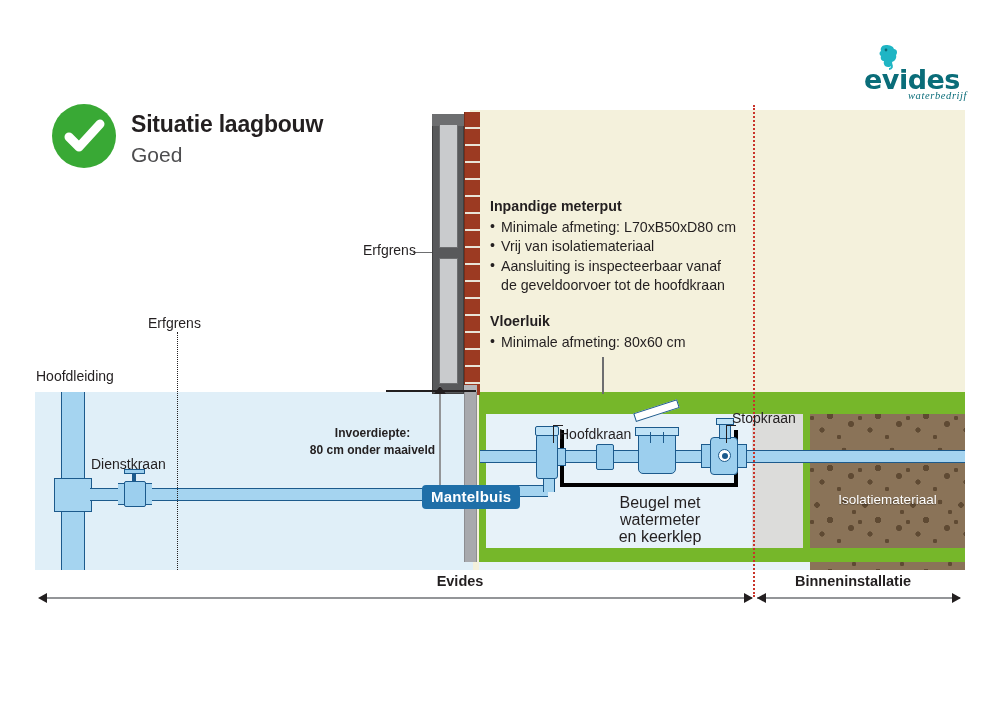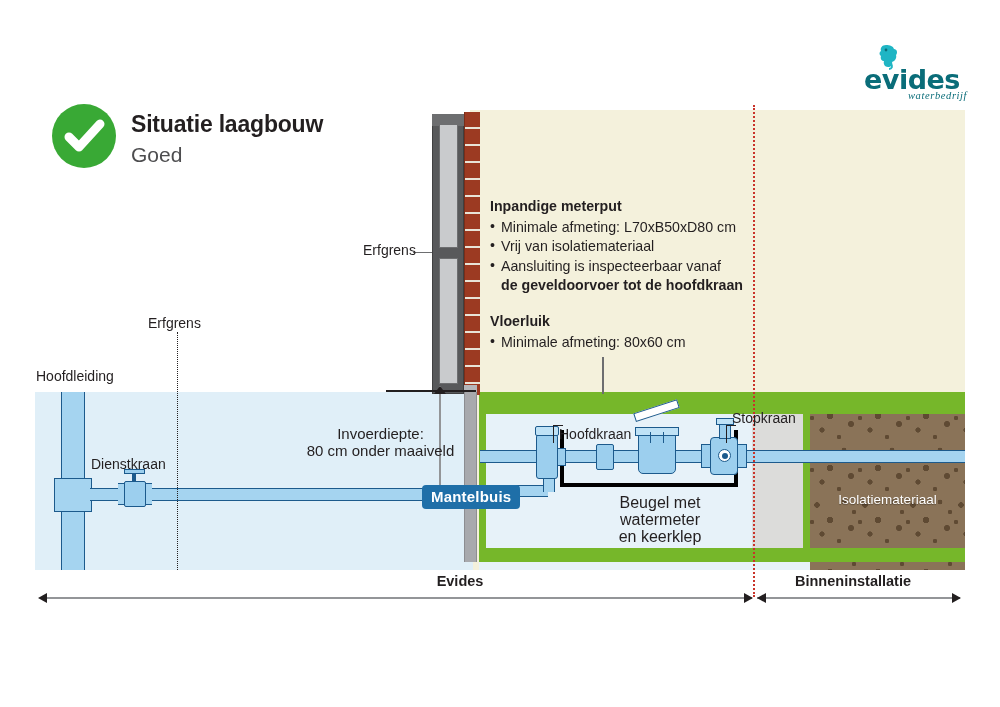--- a/index.html
+++ b/index.html
@@ -301,22 +301,22 @@
     border-top: 1.6px solid #231f20;
   }
 
   #lbl-beugel {
     left: 585px; top: 494px; width: 150px;
     text-align: center; font-size: 16px; line-height: 17px;
   }
 
   
   #lbl-invoerdiepte {
-    left: 293px; top: 425px; width: 175px;
-    text-align: center; font-size: 15px; line-height: 17px; color: #231f20;
+    left: 285px; top: 425px; width: 175px;
+    text-align: center; font-size: 12px; line-height: 17px; color: #231f20; font-weight: bold;
   }
   #depth-arrow {
     left: 439px; top: 386px; width: 2px; height: 108px;
     background: #939598;
   }
   #depth-arrow-top {
     left: 434px; top: 386px; width: 0; height: 0;
     border-left: 6px solid transparent;
     border-right: 6px solid transparent;
     border-bottom: 8px solid #231f20;
@@ -372,21 +372,21 @@
   }
   #info ul {
     margin: 0 0 0 0; padding: 0; list-style: none;
   }
   #info li {
     position: relative; padding-left: 11px; margin: 0;
   }
   #info li::before {
     content: "\2022"; position: absolute; left: 0; top: -1px;
   }
-  #info li .cont { display: block; padding-left: 0; font-weight: bold; }
+  #info li .cont { display: block; padding-left: 0; }
   .spacer { height: 16px; }
 
   
   #axis-left-line {
     left: 40px; top: 597px; width: 712px; height: 1.6px; background: #939598;
   }
   #axis-right-line {
     left: 757px; top: 597px; width: 203px; height: 1.6px; background: #939598;
   }
   .arrow-l {

